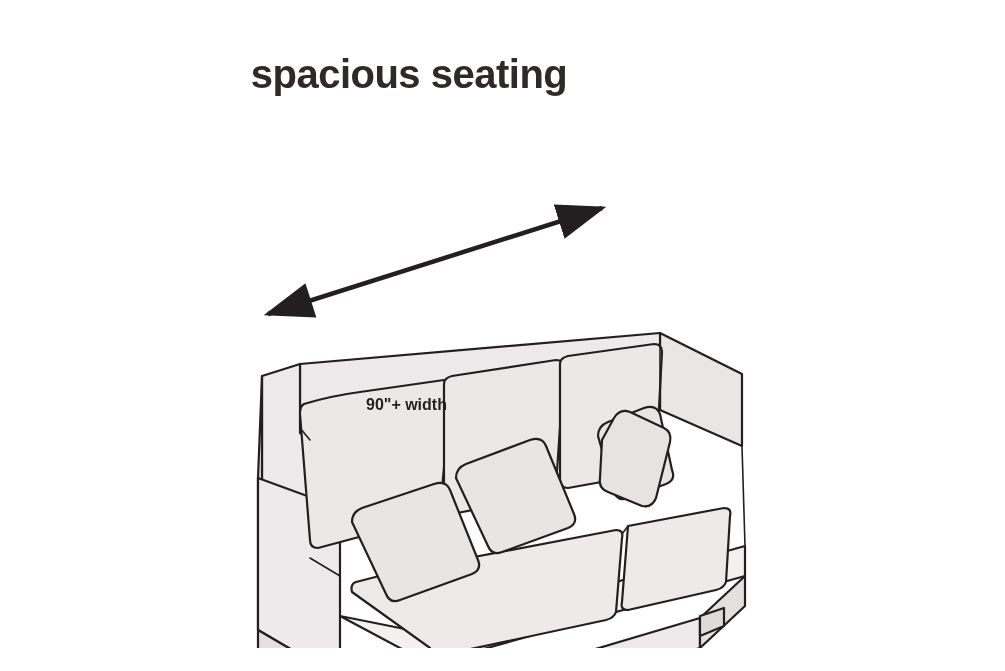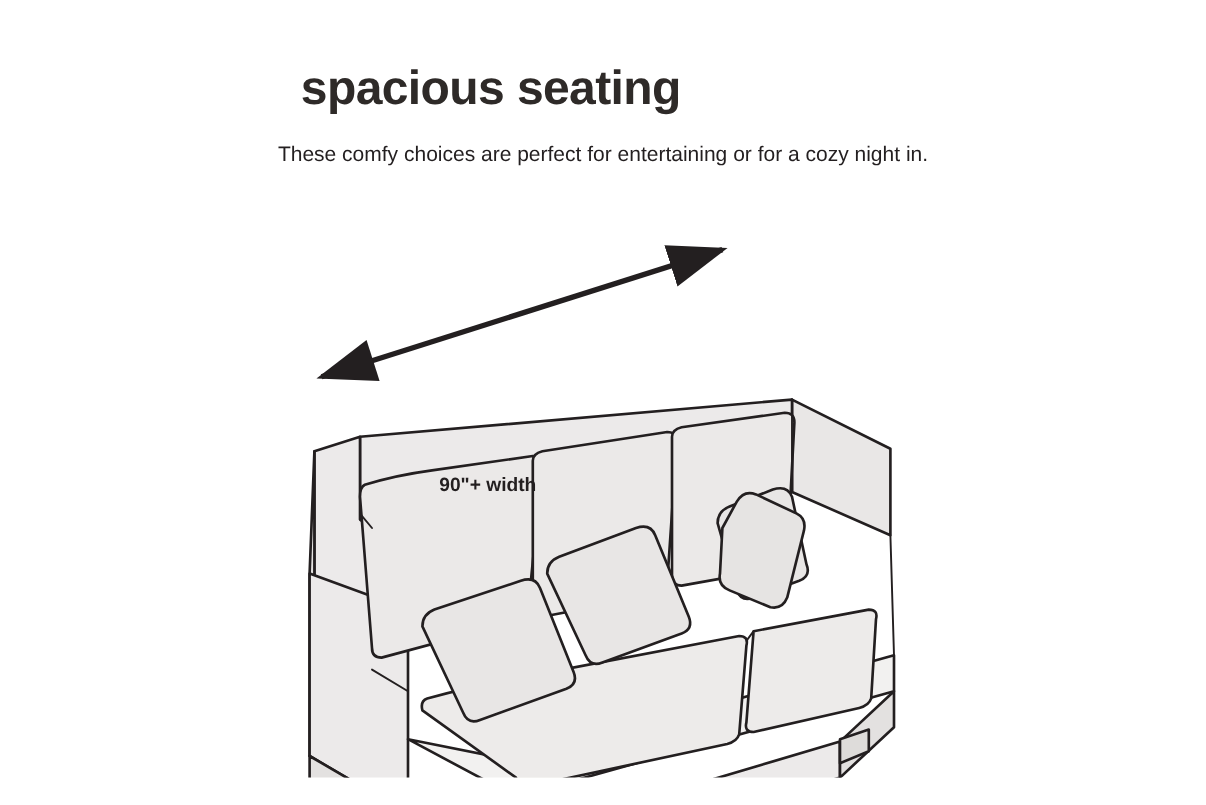--- a/index.html
+++ b/index.html
@@ -64,21 +64,20 @@
   }
 </style>
 </head>
 <body>
 
 <div class="page">
 
   <div class="headline">spacious seating</div>
 
   <div class="subcopy">
-    <span class="line">These comfy choices are perfect for entertaining or for a cozy night in.</span>
   </div>
 
   <div class="illustration">
     <svg width="1005" height="470" viewBox="0 0 1005 470" xmlns="http://www.w3.org/2000/svg">
       <defs>
         <marker id="arrowEnd" markerWidth="12" markerHeight="12" refX="10" refY="4" orient="auto">
           <path d="M0,0 L11,4 L0,8 z" fill="#231f20"></path>
         </marker>
         <marker id="arrowStart" markerWidth="12" markerHeight="12" refX="1" refY="4" orient="auto">
           <path d="M11,0 L0,4 L11,8 z" fill="#231f20"></path>

